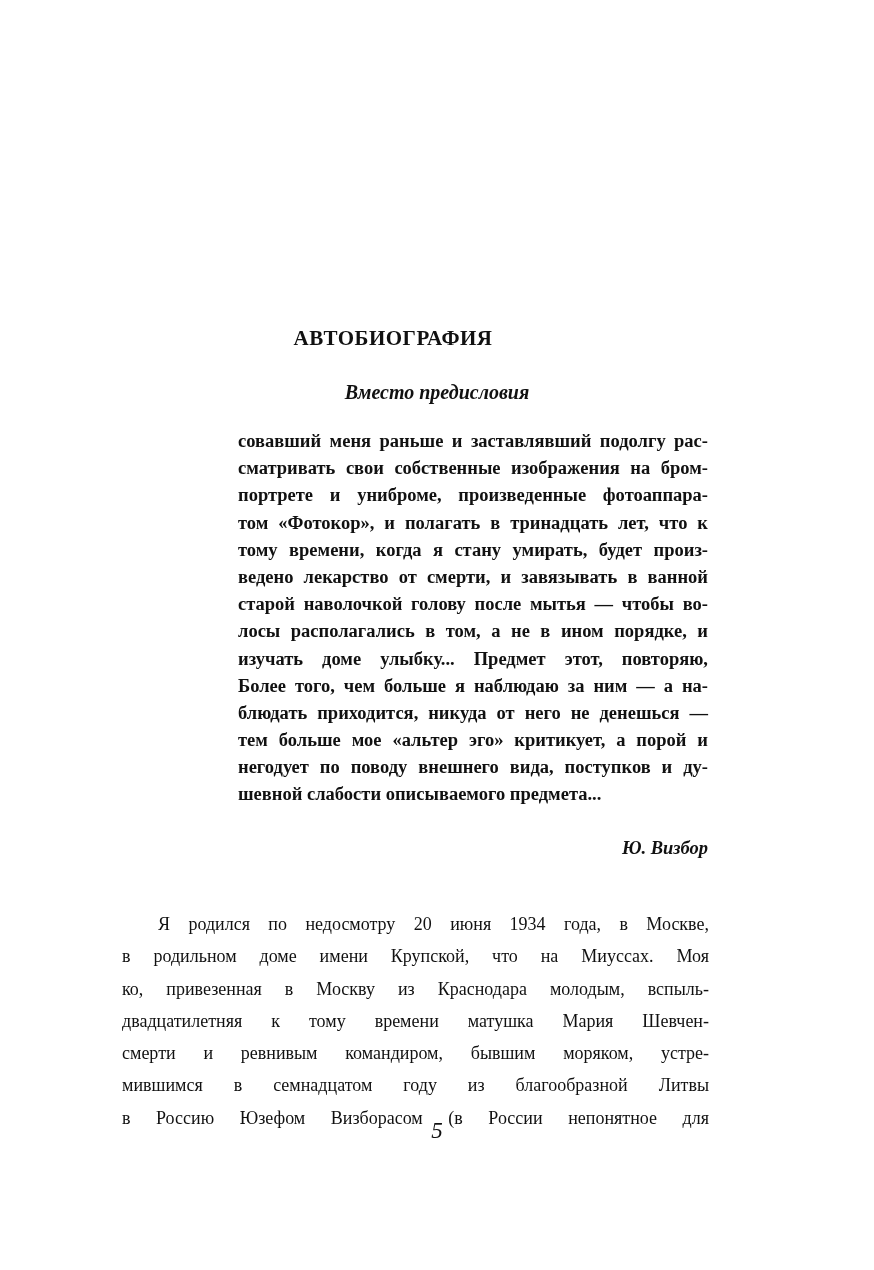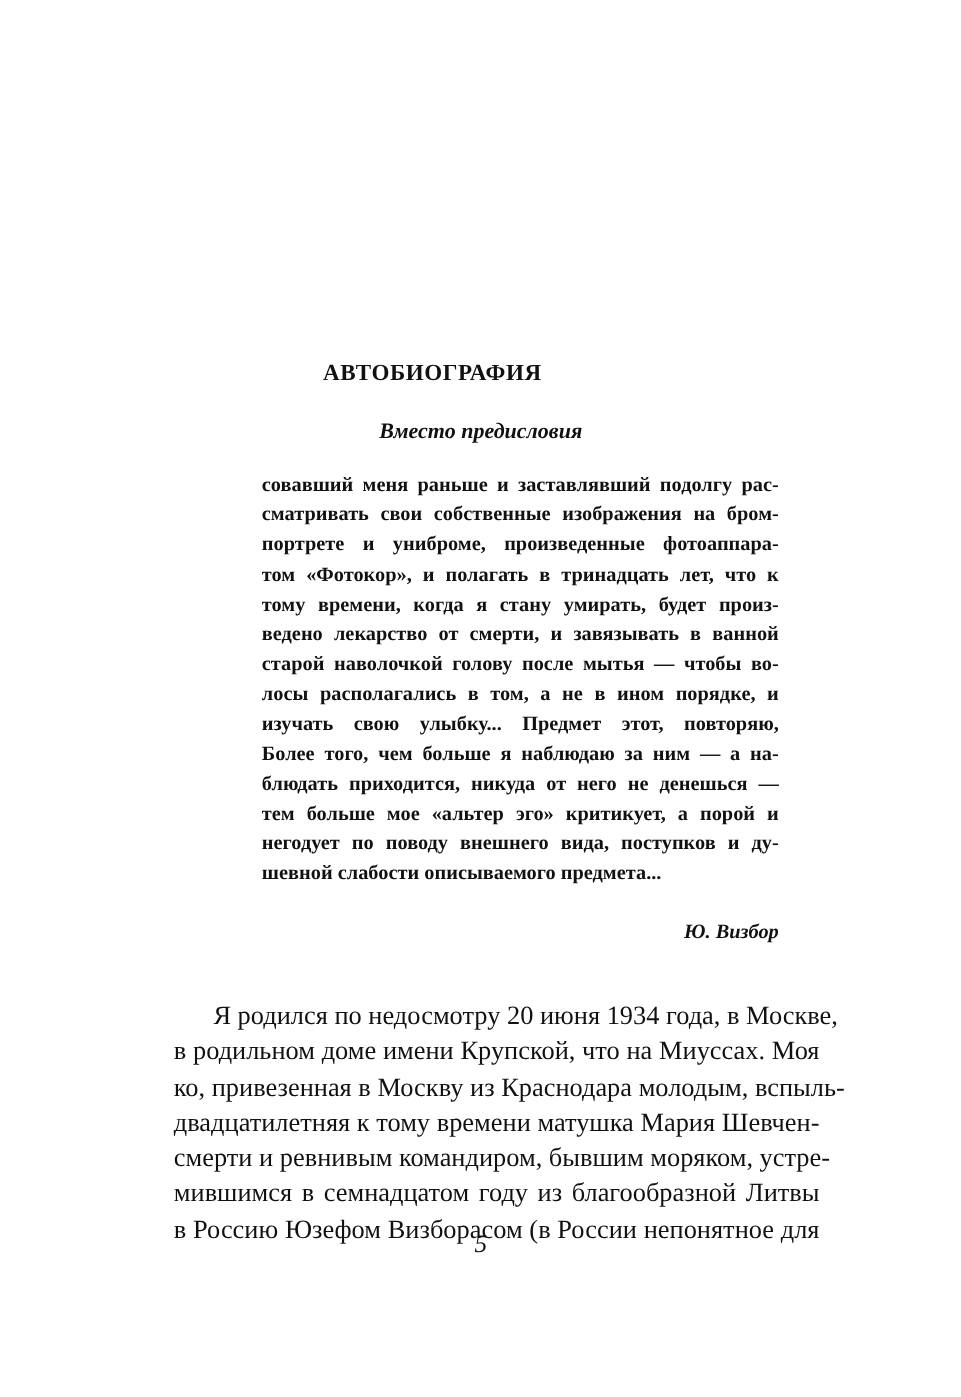--- a/index.html
+++ b/index.html
@@ -70,23 +70,22 @@
       text-align: right;
       font-size: 18.5px;
       font-style: italic;
       font-weight: bold;
     }
     .body-text {
       position: absolute;
       left: 122px;
       top: 908px;
       width: 587px;
-      font-size: 24px;
+      font-size: 18px;
       line-height: 32.3px;
-      margin-left: 36px;
     }
     .body-text .line {
       height: 32.3px;
     }
     .body-text .line.first {
       text-indent: 36px;
     }
     .page-number {
       position: absolute;
       left: 0; width: 874px;
@@ -106,21 +105,21 @@
 
   <div class="epigraph">
     <span class="line">совавший меня раньше и заставлявший подолгу рас-</span>
     <span class="line">сматривать свои собственные изображения на бром-</span>
     <span class="line">портрете и унибромe, произведенные фотоаппара-</span>
     <span class="line">том «Фотокор», и полагать в тринадцать лет, что к</span>
     <span class="line">тому времени, когда я стану умирать, будет произ-</span>
     <span class="line">ведено лекарство от смерти, и завязывать в ванной</span>
     <span class="line">старой наволочкой голову после мытья — чтобы во-</span>
     <span class="line">лосы располагались в том, а не в ином порядке, и</span>
-    <span class="line">изучать свою улыбку... Предмет этот, повторяю,</span>
+    <span class="line">изучать доме улыбку... Предмет этот, повторяю,</span>
     <span class="line">Более того, чем больше я наблюдаю за ним — а на-</span>
     <span class="line">блюдать приходится, никуда от него не денешься —</span>
     <span class="line">тем больше мое «альтер эго» критикует, а порой и</span>
     <span class="line">негодует по поводу внешнего вида, поступков и ду-</span>
     <span class="line last">шевной слабости описываемого предмета...</span>
   </div>
 
   <div class="signature">Ю. Визбор</div>
 
   <div class="body-text">

